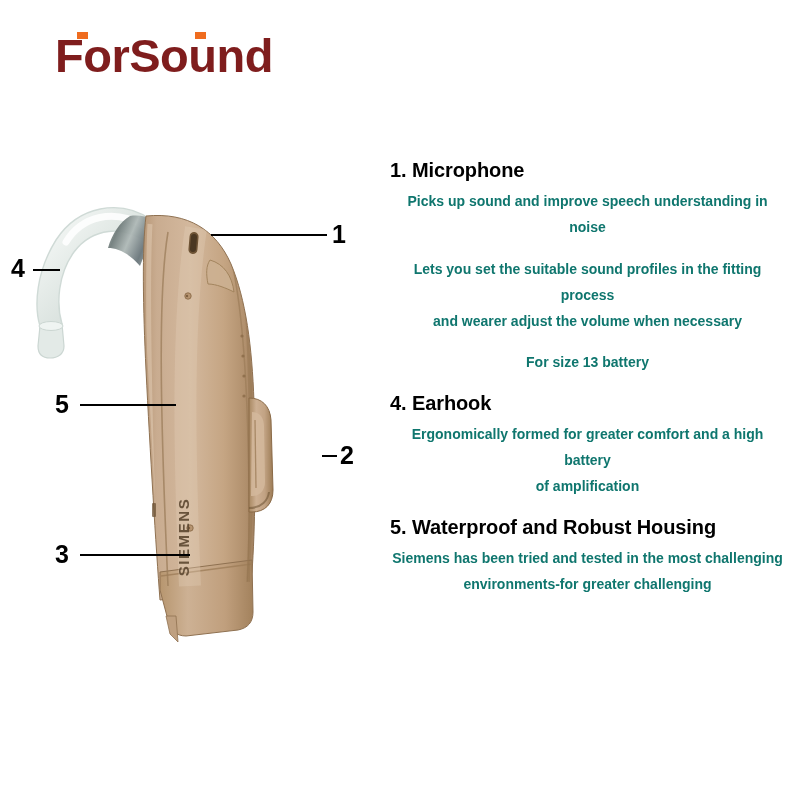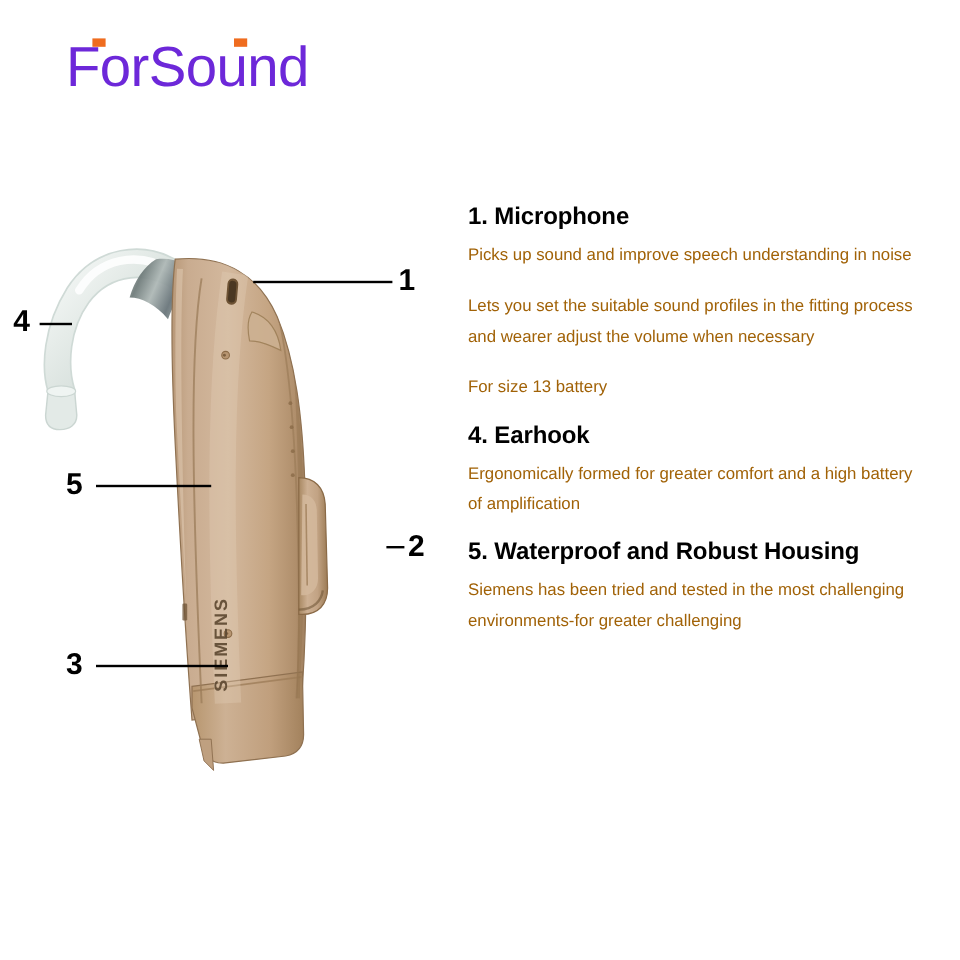--- a/index.html
+++ b/index.html
@@ -22,23 +22,23 @@
     position: absolute;
     left: 55px;
     top: 31px;
     height: 48px;
     display: flex;
     align-items: center;
   }
   #brand-logo .logo-text {
     font-family: "Liberation Sans", sans-serif;
     font-size: 47px;
-    font-weight: normal;
+    font-weight: bold;
     letter-spacing: -0.5px;
-    color: #6d28d9;
+    color: #7f1d1d;
     line-height: 1;
     position: relative;
     white-space: nowrap;
   }
   .logo-tick {
     position: absolute;
     width: 11px;
     height: 7px;
     background: #ef6c1f;
   }
@@ -91,30 +91,31 @@
     position: absolute;
     left: 390px;
     top: 155px;
     width: 395px;
   }
   .feature-item { margin-bottom: 16px; }
   .feature-heading {
     font-size: 20px;
     font-weight: bold;
     color: #000;
-    margin: 15px 0 7px 0;
+    margin: 4px 0 7px 0;
     line-height: 1.15;
     letter-spacing: -0.1px;
   }
   .feature-desc {
     font-size: 14px;
-    font-weight: normal;
-    color: #a16207;
+    font-weight: bold;
+    color: #0f766e;
     margin: 0;
     line-height: 1.85;
+    text-align: center;
   }
 </style>
 </head>
 <body>
 
 <div id="brand-logo">
   <div class="logo-text">ForSound</div>
   <span class="logo-tick" id="logo-tick-f"></span>
   <span class="logo-tick" id="logo-tick-s"></span>
 </div>

